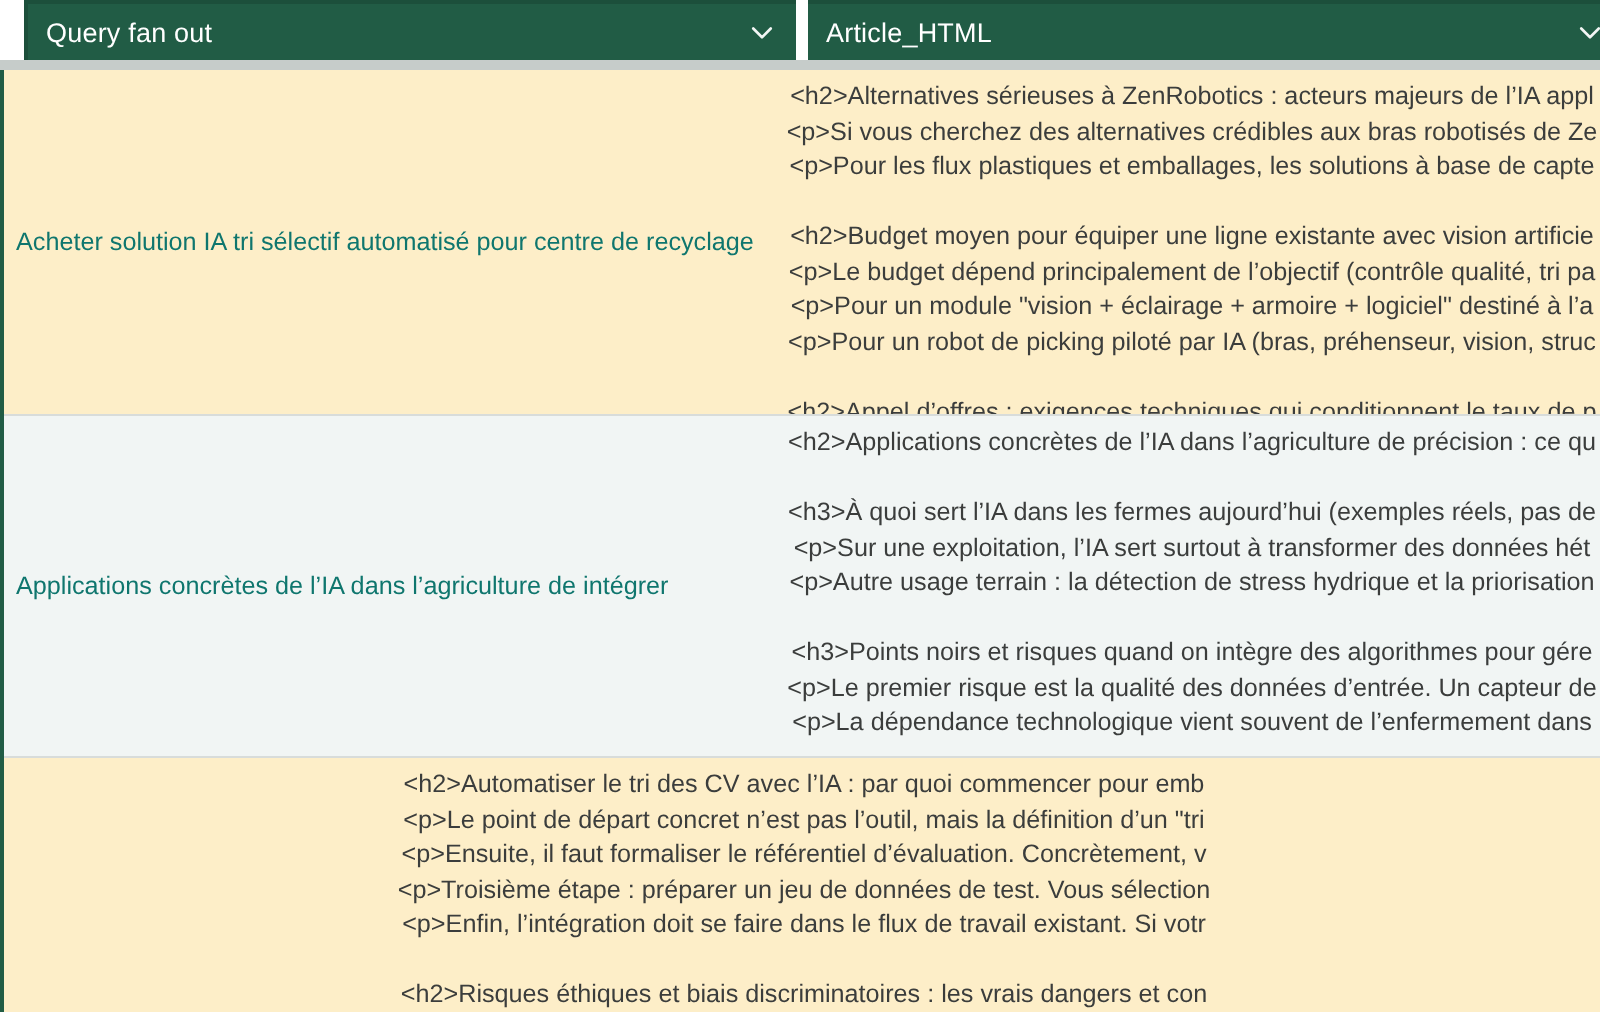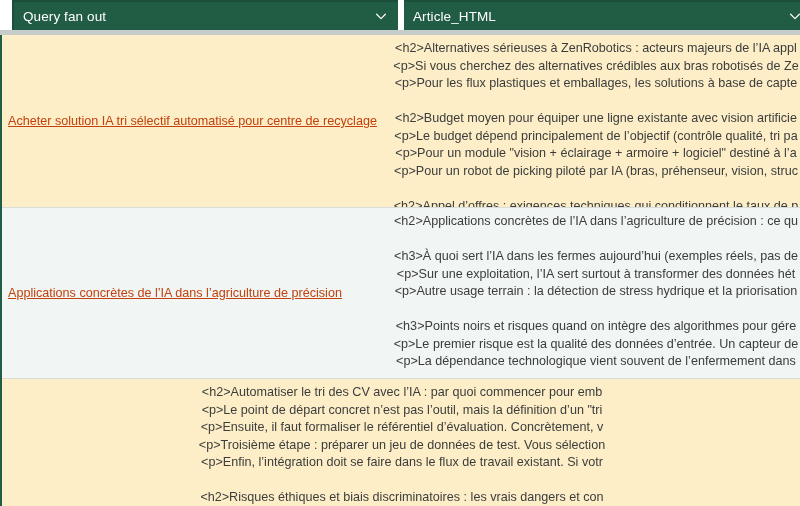--- a/index.html
+++ b/index.html
@@ -105,24 +105,23 @@
   .row.slate  { background: #f1f5f4; }
 
   .cell-query {
     width: 388px;
     flex: 0 0 388px;
     box-sizing: border-box;
     padding: 0 8px 0 6px;
     display: flex;
     align-items: center;
     font-size: 12.6px;
-    color: #c2410c;
+    color: #0f766e;
     white-space: nowrap;
     overflow: hidden;
-    text-decoration: underline;
   }
   .cell-html {
     flex: 1 1 auto;
     box-sizing: border-box;
     padding: 5px 0 5px 2px;
     overflow: hidden;
     font-size: 12.6px;
     color: #3b3d3c;
     line-height: 17.5px;
     white-space: pre;
@@ -168,21 +167,21 @@
 
   <div class="body-area">
 
     <div class="row cream" id="row-0" style="height:172px;">
       <div class="cell-query">Acheter solution IA tri sélectif automatisé pour centre de recyclage</div>
       <div class="cell-html" id="html-0"><div class="ln">&lt;h2&gt;Alternatives sérieuses à ZenRobotics : acteurs majeurs de l’IA appl</div><div class="ln">&lt;p&gt;Si vous cherchez des alternatives crédibles aux bras robotisés de Ze</div><div class="ln">&lt;p&gt;Pour les flux plastiques et emballages, les solutions à base de capte</div><div class="blank"></div><div class="ln">&lt;h2&gt;Budget moyen pour équiper une ligne existante avec vision artificie</div><div class="ln">&lt;p&gt;Le budget dépend principalement de l’objectif (contrôle qualité, tri pa</div><div class="ln">&lt;p&gt;Pour un module "vision + éclairage + armoire + logiciel" destiné à l’a</div><div class="ln">&lt;p&gt;Pour un robot de picking piloté par IA (bras, préhenseur, vision, struc</div><div class="blank"></div><div class="ln">&lt;h2&gt;Appel d’offres : exigences techniques qui conditionnent le taux de p</div></div>
     </div>
     <div class="row-sep"></div>
 
     <div class="row slate" id="row-1" style="height:170px;">
-      <div class="cell-query">Applications concrètes de l’IA dans l’agriculture de précision</div>
+      <div class="cell-query">Applications concrètes de l’IA dans l’agriculture de intégrer</div>
       <div class="cell-html" id="html-1"><div class="ln">&lt;h2&gt;Applications concrètes de l’IA dans l’agriculture de précision : ce qu</div><div class="blank"></div><div class="ln">&lt;h3&gt;À quoi sert l’IA dans les fermes aujourd’hui (exemples réels, pas de</div><div class="ln">&lt;p&gt;Sur une exploitation, l’IA sert surtout à transformer des données hét</div><div class="ln">&lt;p&gt;Autre usage terrain : la détection de stress hydrique et la priorisation</div><div class="blank"></div><div class="ln">&lt;h3&gt;Points noirs et risques quand on intègre des algorithmes pour gére</div><div class="ln">&lt;p&gt;Le premier risque est la qualité des données d’entrée. Un capteur de</div><div class="ln">&lt;p&gt;La dépendance technologique vient souvent de l’enfermement dans</div><div class="blank"></div></div>
     </div>
     <div class="row-sep"></div>
 
     <div class="row cream" id="row-2" style="height:128px;">
       <div class="cell-html" id="html-2"><div class="ln">&lt;h2&gt;Automatiser le tri des CV avec l’IA : par quoi commencer pour emb</div><div class="ln">&lt;p&gt;Le point de départ concret n’est pas l’outil, mais la définition d’un "tri</div><div class="ln">&lt;p&gt;Ensuite, il faut formaliser le référentiel d’évaluation. Concrètement, v</div><div class="ln">&lt;p&gt;Troisième étape : préparer un jeu de données de test. Vous sélection</div><div class="ln">&lt;p&gt;Enfin, l’intégration doit se faire dans le flux de travail existant. Si votr</div><div class="blank"></div><div class="ln">&lt;h2&gt;Risques éthiques et biais discriminatoires : les vrais dangers et con</div></div>
     </div>
 
   </div>
 </div>

